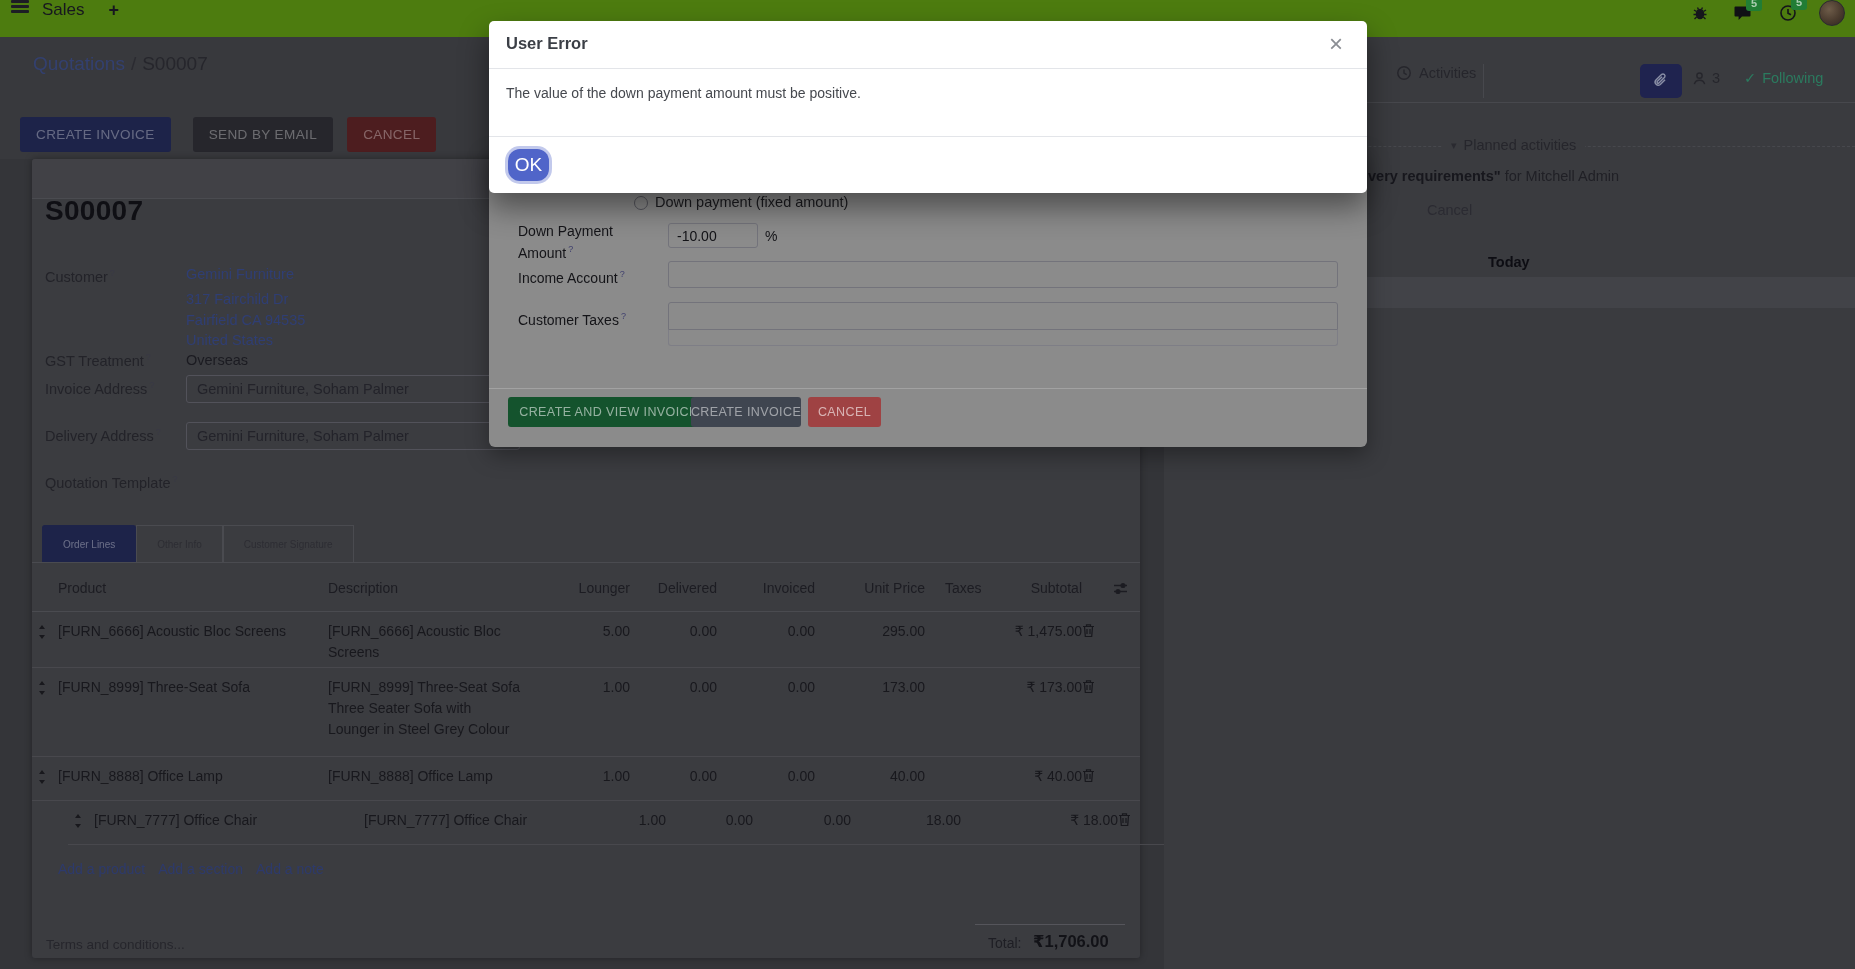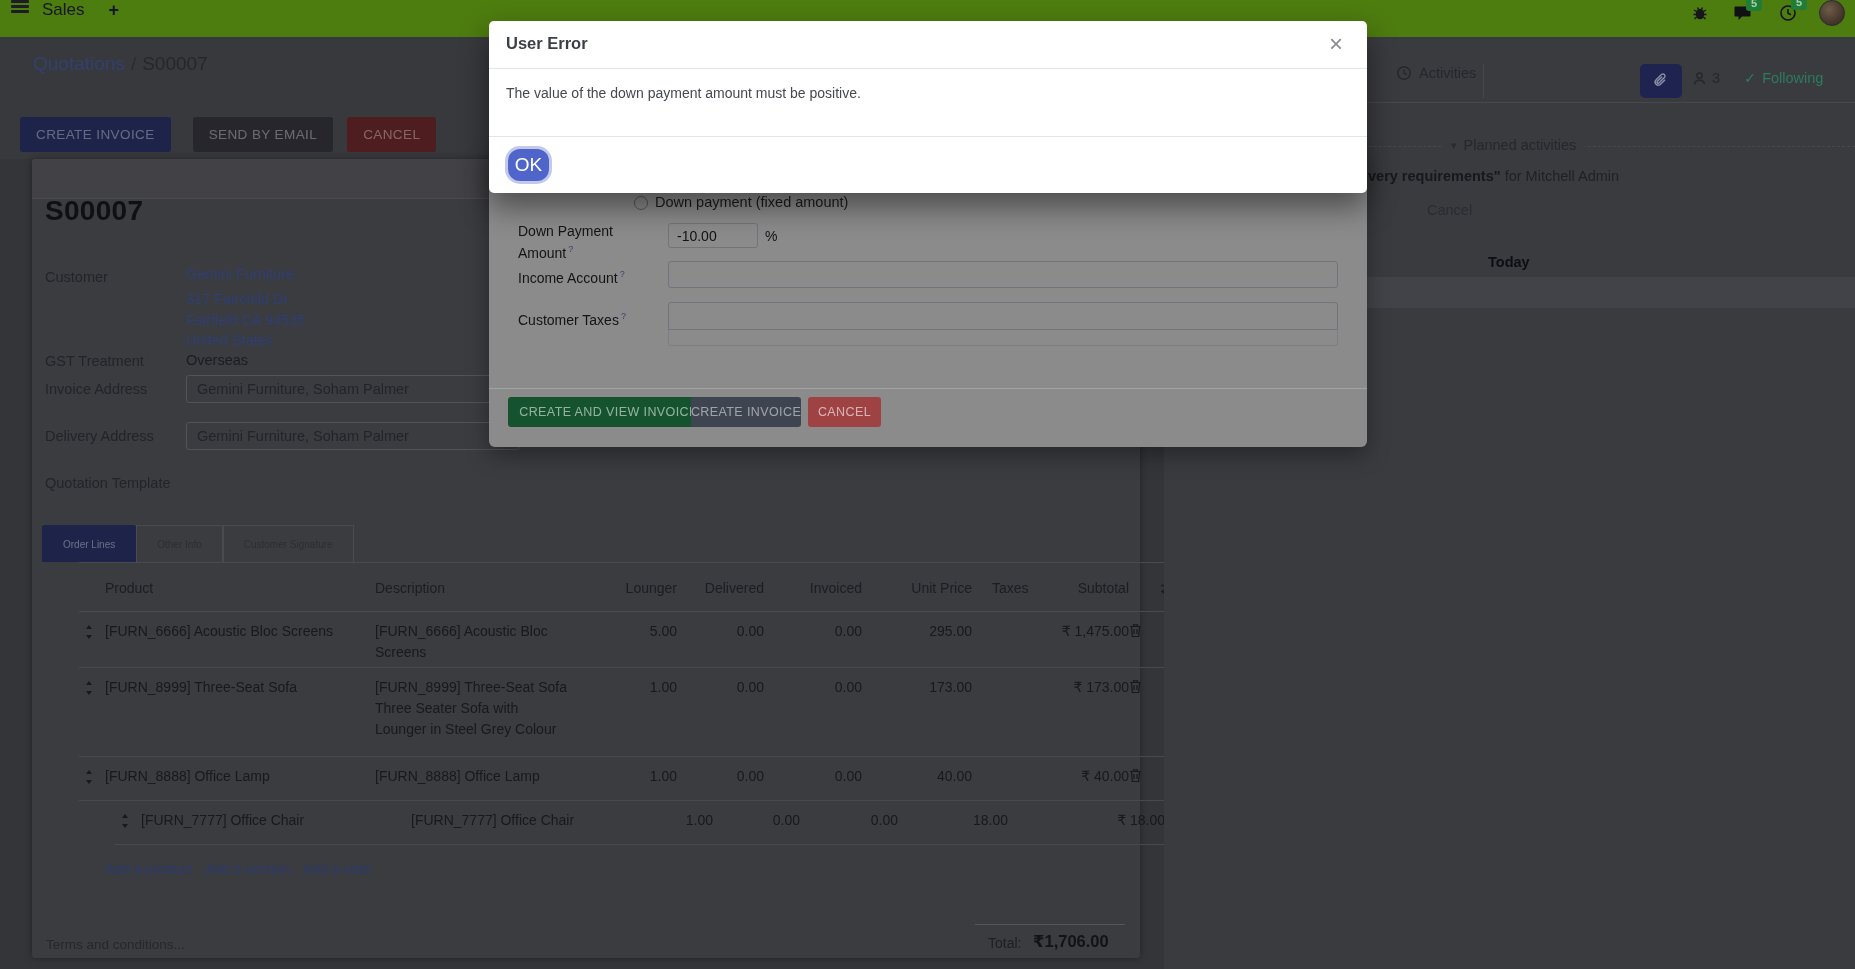--- a/index.html
+++ b/index.html
@@ -52,21 +52,21 @@
           border:1px solid #52525a;border-radius:3px;color:#23232a;font-size:14.5px;
           padding:0 10px;font-family:inherit;}
 
   
   .tabs{left:10px;top:366px;display:flex;height:37px;}
   .tab{display:flex;align-items:center;padding:0 20px;font-size:10px;color:#2d2d33;
        border:1px solid #4a4b50;border-bottom:none;cursor:pointer;background:transparent;}
   .tab.active{background:#1d2349;color:rgba(255,255,255,.34);border-color:#1d2349;border-radius:3px 3px 0 0;}
 
   
-  .ttable{left:0;top:403px;width:1108px;padding-left:47px;}
+  .ttable{left:0;top:403px;width:1108px;}
   .tgrid{display:grid;grid-template-columns:22px 270px 210px 92px 87px 98px 110px 67px 90px 54px;
          padding-left:4px;box-sizing:border-box;width:1108px;}
   .thead{height:50px;border-top:1px solid #4a4b50;border-bottom:1px solid #4a4b50;position:relative;}
   .thead .c{padding-top:17px;font-size:14px;color:#1c1c22;font-weight:500;}
   .c{box-sizing:border-box;}
   .c.num{text-align:right;}
   .c.taxes{padding-left:20px;}
   .cols-icon{position:absolute;right:12px;top:18px;color:#1c1c22;cursor:pointer;}
   .trow{border-bottom:1px solid #48484d;position:relative;cursor:pointer;}
   .trow .c{padding-top:9px;font-size:14px;color:#18181d;line-height:21px;}

